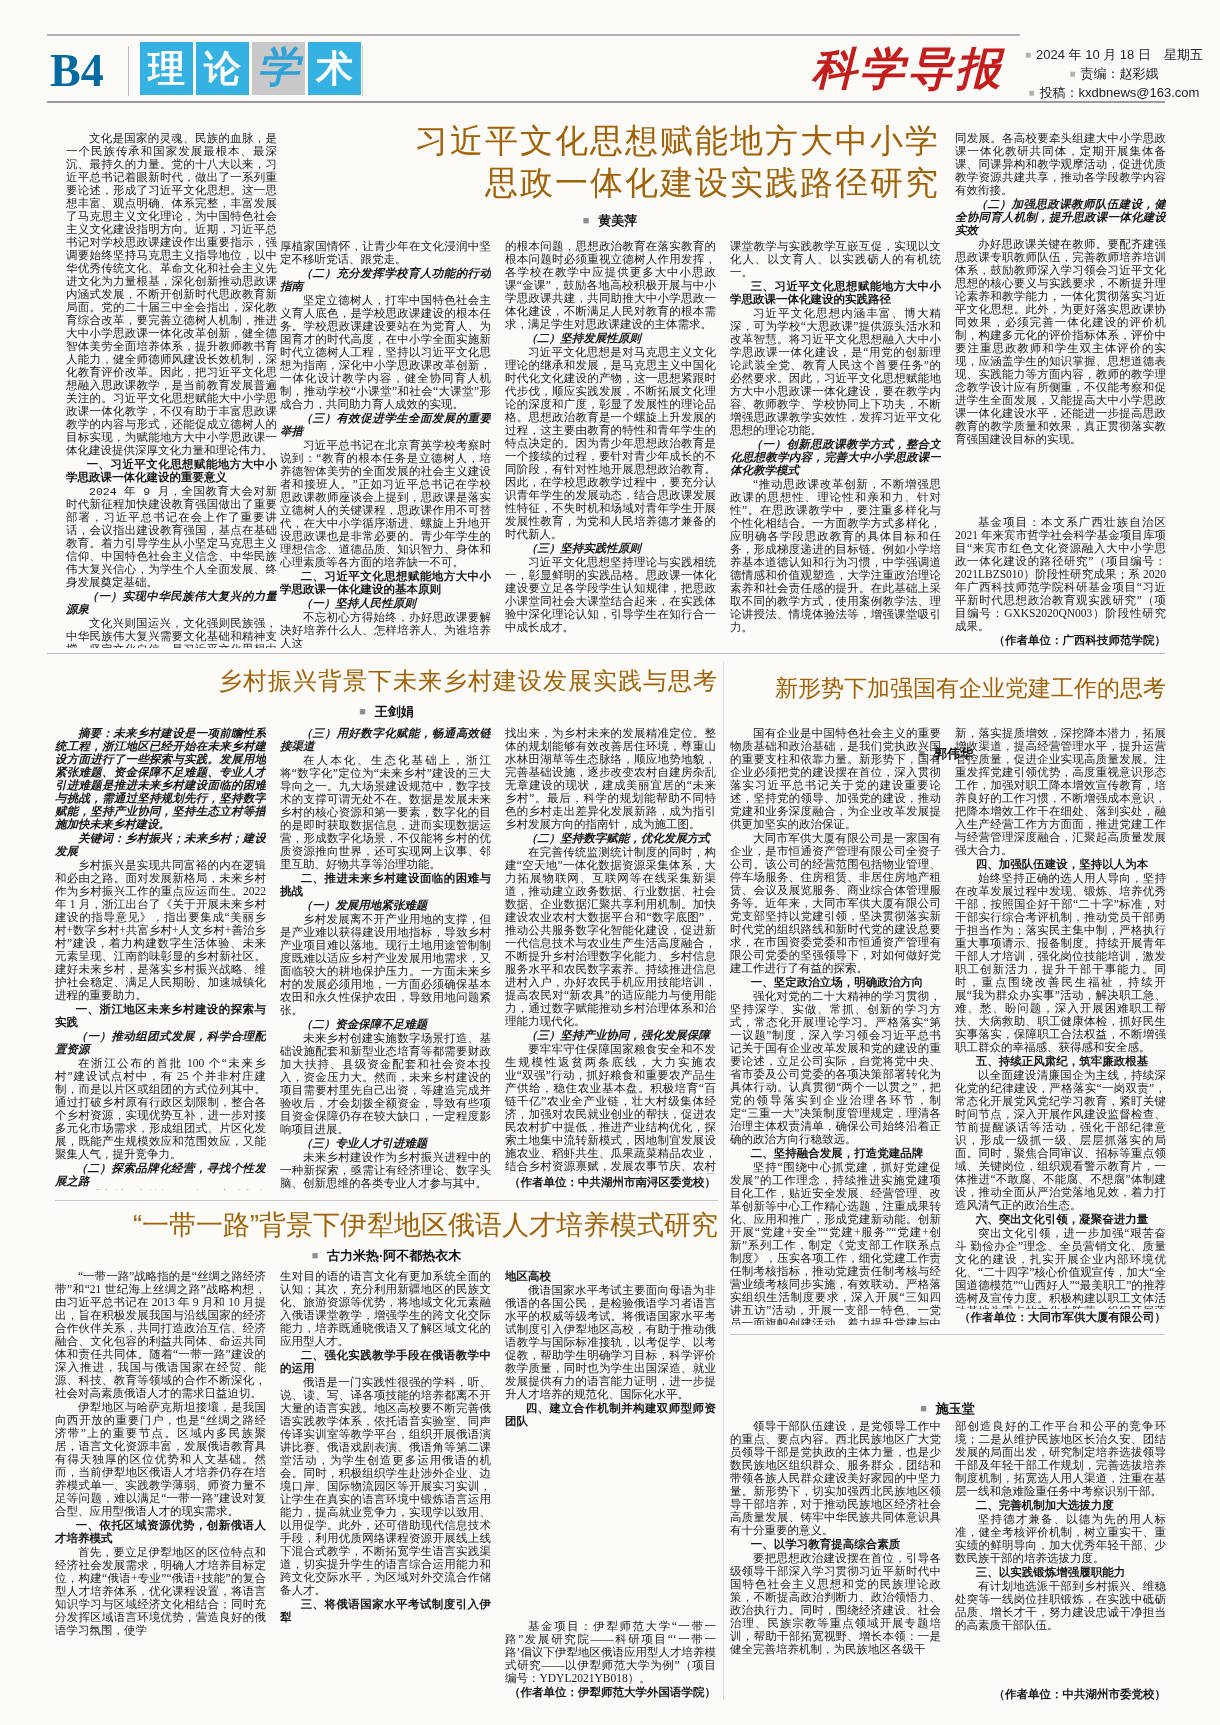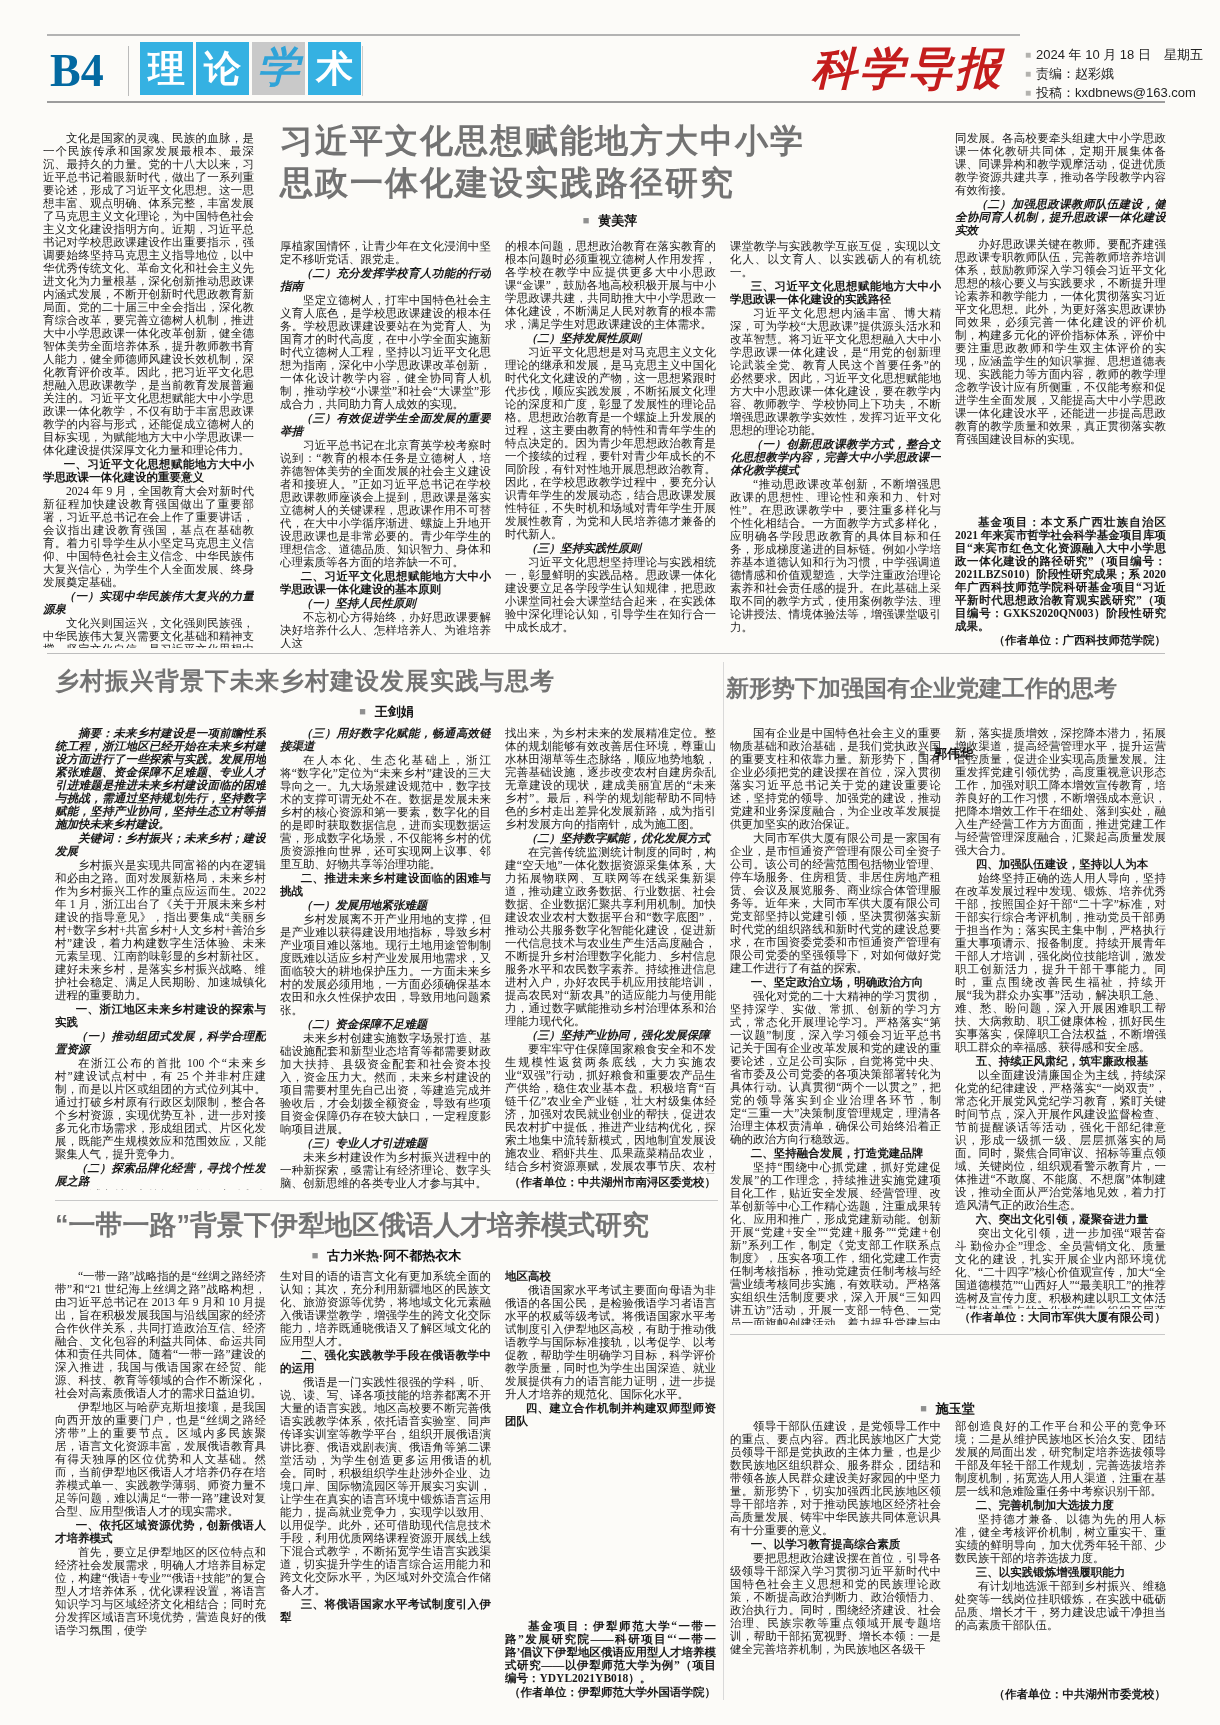--- a/index.html
+++ b/index.html
@@ -6,25 +6,25 @@
   .page{position:relative;width:1220px;height:1725px;background:#fcfbf8;margin:0 auto;overflow:hidden;
         font-family:"Liberation Serif","DejaVu Serif",serif;color:#1c1c1c;}
   
   .rule{position:absolute;background:#a9a9a9;}
   .page-label{position:absolute;left:50px;top:44px;font:bold 46px "Liberation Serif",serif;color:#0369a1;}
   .tiles{position:absolute;left:140px;top:42px;display:flex;gap:3px;}
   .tile{width:53px;height:53px;background:#35b1e2;color:#fff;font:bold 37px/53px "Liberation Sans",sans-serif;text-align:center;}
   .tile.script{background:#c9c9c9;color:#2fa3d8;font:bold italic 42px/50px "Liberation Serif",serif;}
   .masthead{position:absolute;left:800px;top:40px;width:215px;text-align:center;
             font:bold italic 45px/58px "Liberation Serif",serif;color:#c41d1d;letter-spacing:3px;}
-  .head-info{position:absolute;left:1025px;top:46px;font:13px/18px "Liberation Sans",sans-serif;color:#222;white-space:nowrap;}
+  .head-info{position:absolute;left:1025px;top:46px;font:13px/18px "Liberation Sans",sans-serif;color:#222;white-space:nowrap;text-align:center;}
   .head-info .row{margin-bottom:1px;}
   .sq{display:inline-block;color:#b3b2ae;font-size:10px;margin-right:5px;vertical-align:1px;}
   
-  .a-title{position:absolute;text-align:left;font-family:"Liberation Sans","DejaVu Sans",sans-serif;font-weight:bold;color:#737373;}
+  .a-title{position:absolute;text-align:right;font-family:"Liberation Sans","DejaVu Sans",sans-serif;font-weight:normal;color:#a16207;}
   .t-top{left:280px;top:120px;width:660px;font-size:33px;line-height:42px;letter-spacing:2px;}
   .t-xc{left:55px;top:666px;width:663px;font-size:24px;line-height:30px;letter-spacing:1px;}
   .t-gq{left:726px;top:674px;width:440px;font-size:23px;line-height:28px;}
   .t-yd{left:55px;top:1208px;width:663px;font-size:27px;line-height:34px;}
   .t-qt{left:730px;top:1337px;width:435px;font-size:26px;line-height:30px;letter-spacing:1px;}
   .a-byline{position:absolute;text-align:center;font:bold 13px/16px "Liberation Sans",sans-serif;color:#111;}
   .b-top{left:280px;top:212px;width:660px;}
   .b-xc{left:55px;top:703px;width:663px;}
   .b-gq{left:726px;top:706px;width:440px;margin-top:39px;}
   .b-yd{left:55px;top:1247px;width:663px;}
@@ -33,25 +33,25 @@
   
   .col{position:absolute;width:211px;overflow:hidden;font-size:11.5px;line-height:13px;
        text-align:justify;color:#1a1a1a;}
   .blk{margin:0 0 1px 0;}
   .blk.p,.blk.kai,.blk.kw,.blk.fund{text-indent:2em;}
   .blk.cont,.blk.h1c{text-indent:0;}
   .blk.h1,.blk.h1c{font-weight:bold;}
   .blk.h1{text-indent:1.8em;}
   .blk.h2{font-weight:bold;font-style:italic;text-indent:1.8em;}
   .blk.kai,.blk.kw{font-style:italic;font-weight:600;}
-  .blk.fund{font-weight:bold;}
+  .blk.fund{font-weight:normal;}
   .blk.note{font-weight:bold;text-align:right;}
   .anchor{position:absolute;left:0;right:0;bottom:0;background:#fcfbf8;padding-top:2px;}
   
-  .c-t1{left:43px; top:132px;height:516px;}
+  .c-t1{left:66px; top:132px;height:516px;font-family:Liberation Mono, monospace;}
   .c-t2{left:280px;top:240px;height:408px;}
   .c-t3{left:505px;top:240px;height:408px;}
   .c-t4{left:730px;top:240px;height:408px;}
   .c-t5{left:955px;top:132px;height:516px;}
   
   .c-x1{left:55px;top:727px;height:463px;}
   .c-x2{left:280px;top:727px;height:463px;}
   .c-x3{left:505px;top:727px;height:463px;}
   
   .c-g1{left:730px;top:727px;height:598px;}

